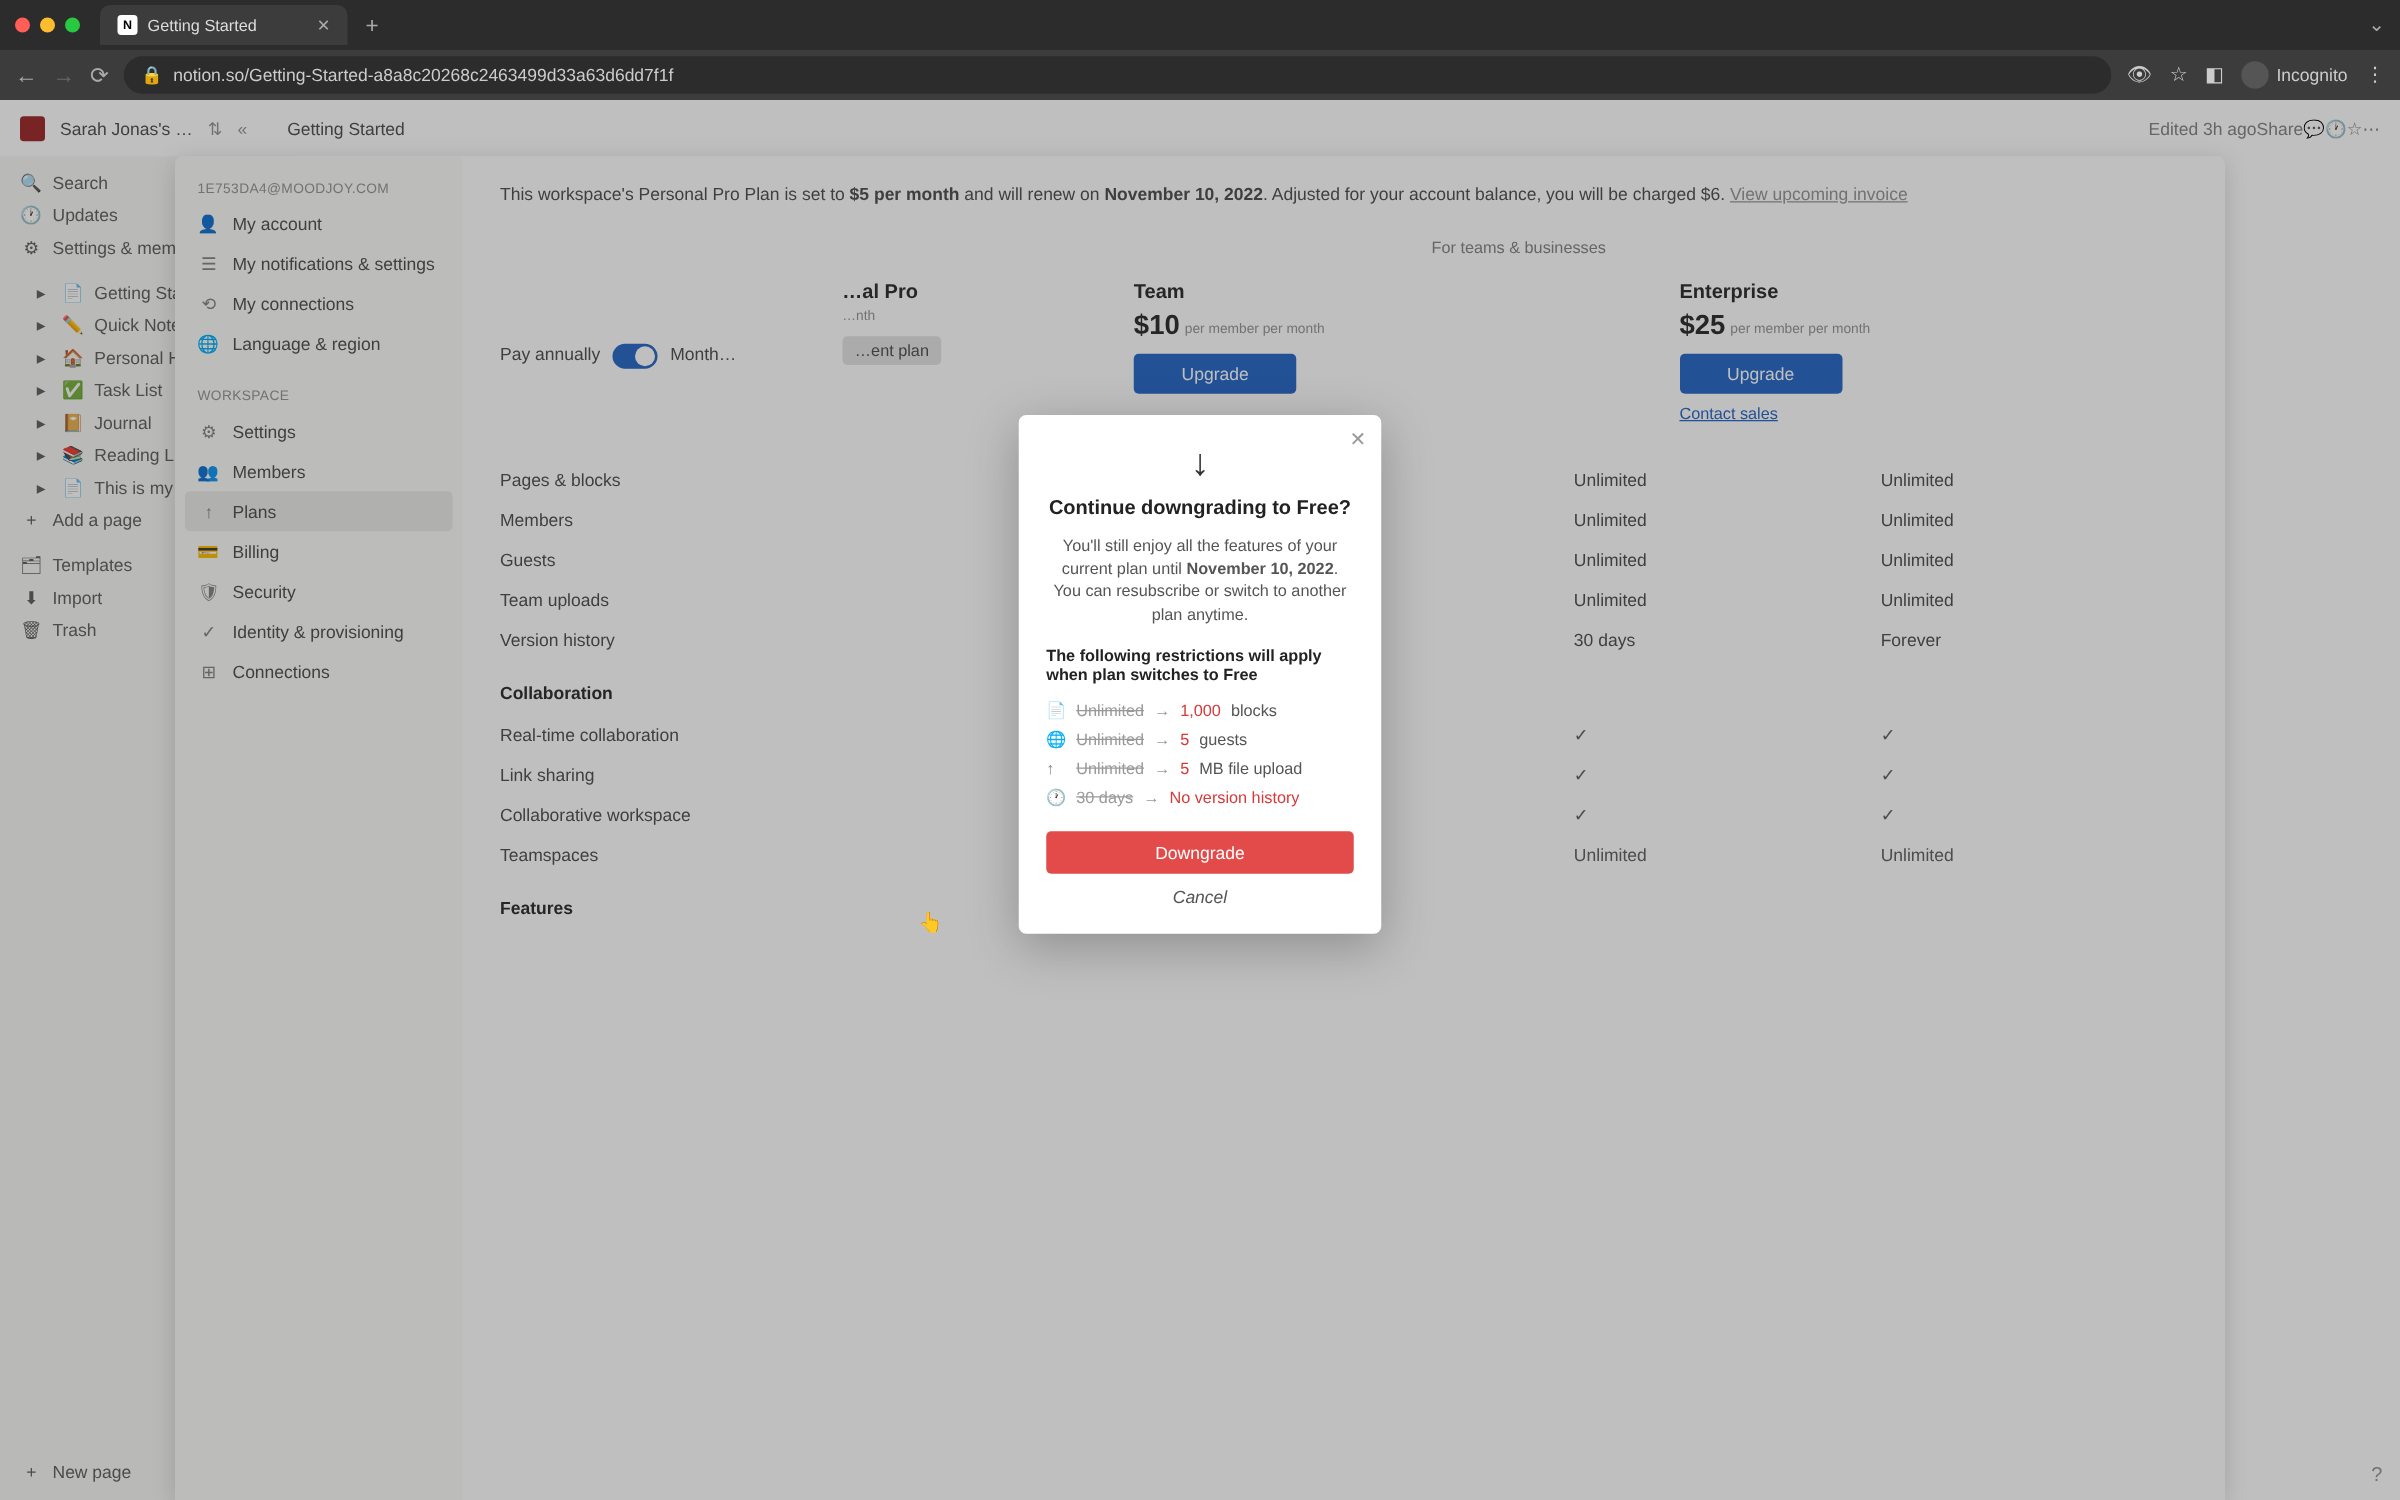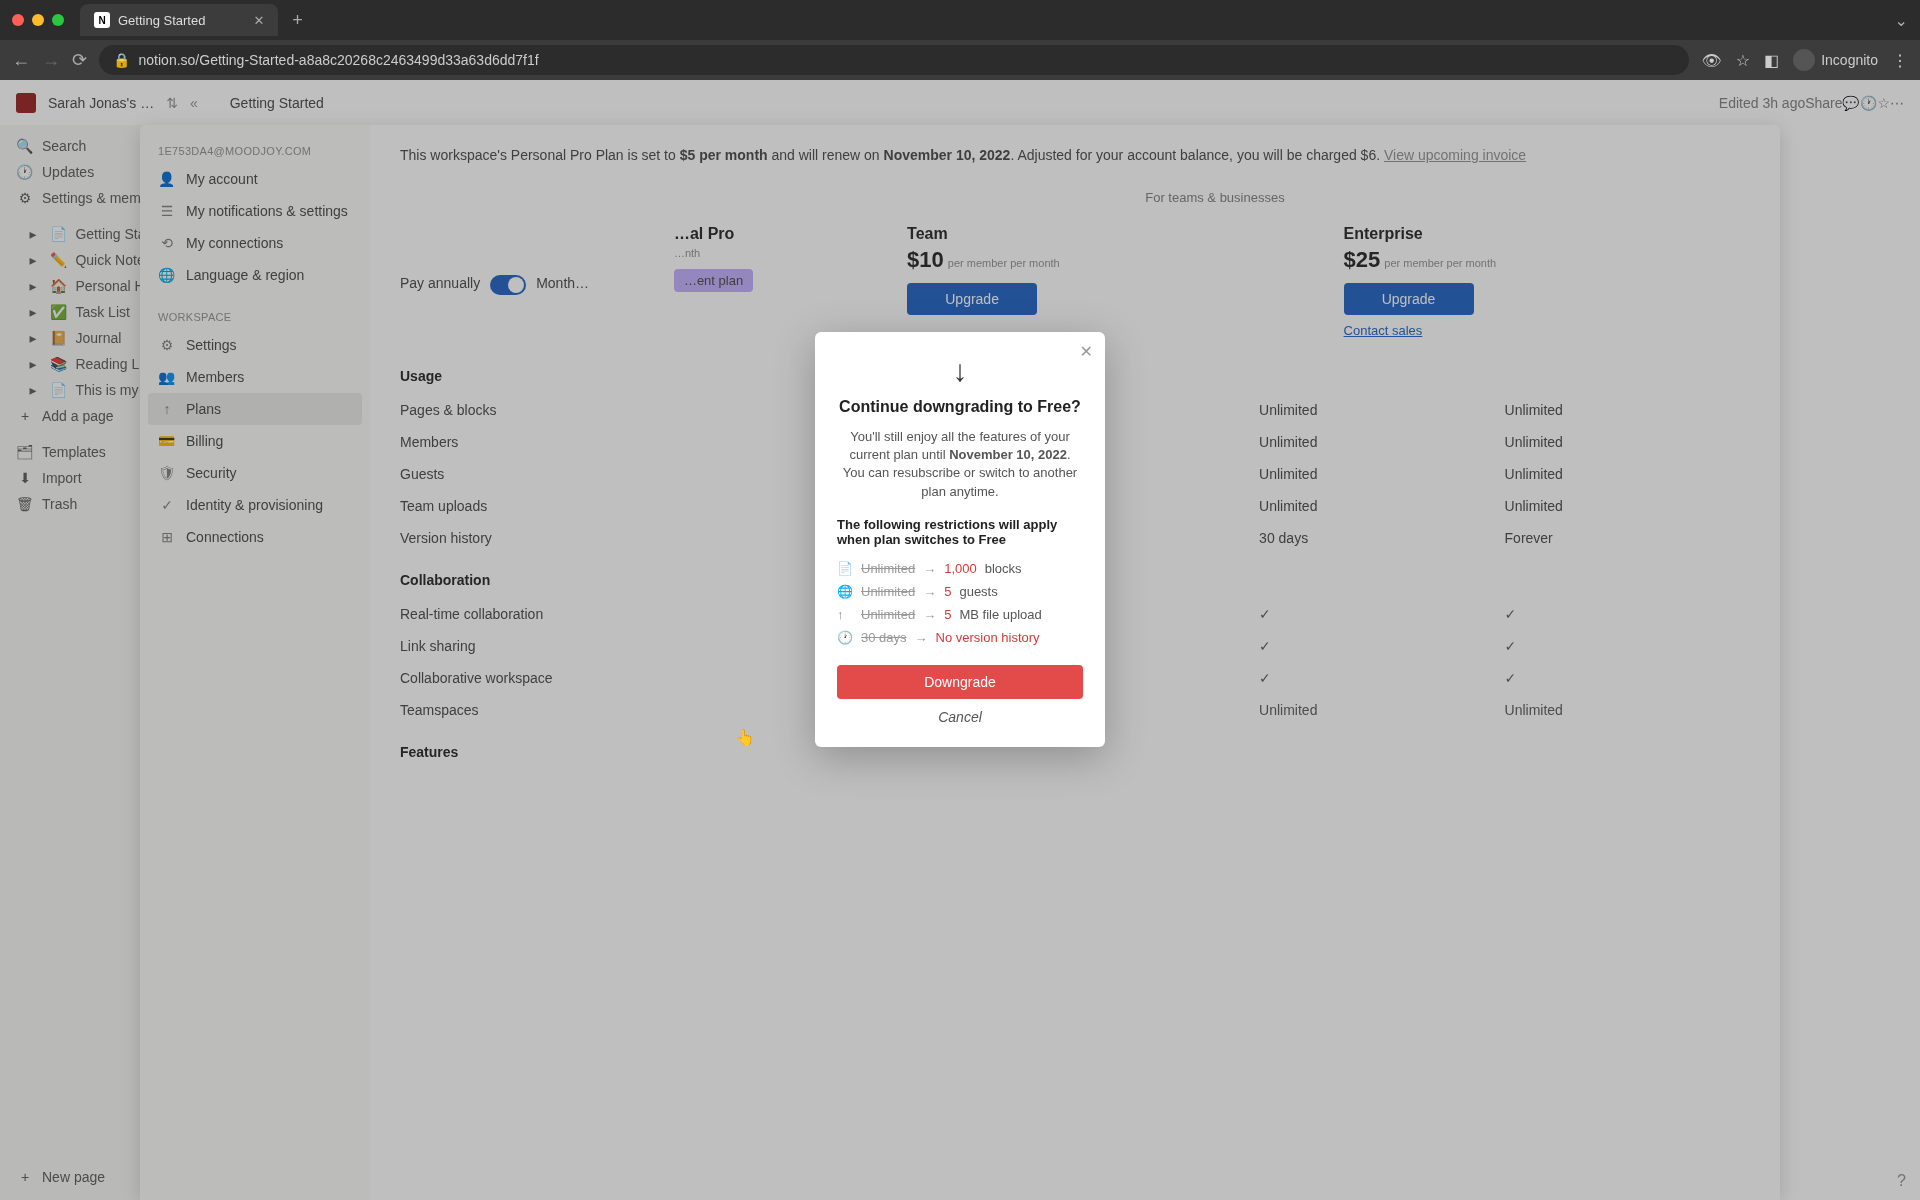--- a/index.html
+++ b/index.html
@@ -55,21 +55,21 @@
 .invoice-link { color: #999; text-decoration: underline; }
 
 .plan-section-hdr { color: #888; font-size: 13px; margin-bottom: 20px; }
 .plans-row { display: flex; gap: 30px; margin-bottom: 30px; }
 .plan-col { flex: 1; }
 .plan-name { font-weight: 600; font-size: 16px; color: #333; margin-bottom: 4px; }
 .plan-price { font-size: 22px; font-weight: 600; color: #333; }
 .plan-price-sub { font-size: 11px; color: #999; line-height: 1.2; display: inline-block; margin-left: 4px; vertical-align: middle; }
 .upgrade-btn { background: #2f6dc9; color: #fff; border: none; border-radius: 4px; padding: 8px 16px; font-size: 14px; margin-top: 10px; width: 130px; text-align: center; }
 .contact-link { color: #2f6dc9; text-decoration: underline; font-size: 13px; display: block; margin-top: 8px; }
-.current-plan { background: #c4b5fd; padding: 4px 10px; border-radius: 4px; font-size: 13px; margin-top: 10px; display: inline-block; }
+.current-plan { background: #e5e5e5; padding: 4px 10px; border-radius: 4px; font-size: 13px; margin-top: 10px; display: inline-block; }
 
 .toggle-row { display: flex; align-items: flex-start; gap: 10px; margin-bottom: 20px; }
 .toggle { width: 36px; height: 20px; background: #2f6dc9; border-radius: 10px; position: relative; }
 .toggle::after { content: ''; position: absolute; width: 16px; height: 16px; background: #fff; border-radius: 50%; top: 2px; right: 2px; }
 
 .usage-table { width: 100%; }
 .ut-section { font-weight: 600; color: #333; margin: 18px 0 10px; }
 .ut-row { display: flex; padding: 8px 0; }
 .ut-label { flex: 1.5; color: #555; }
 .ut-cell { flex: 1; color: #555; }
@@ -310,21 +310,20 @@
         <div class="plan-col">
           <div class="plan-name">Enterprise</div>
           <div><span class="plan-price">$25</span><span class="plan-price-sub">per member
 per month</span></div>
           <button class="upgrade-btn">Upgrade</button>
           <a class="contact-link">Contact sales</a>
         </div>
       </div>
 
       <div class="usage-table">
-        <div class="ut-section">Usage</div>
         <div id="usage-rows">
             <div class="ut-row">
               <div class="ut-label">Pages &amp; blocks</div>
               <div class="ut-cell"></div>
               <div class="ut-cell"></div>
               <div class="ut-cell">Unlimited</div>
               <div class="ut-cell">Unlimited</div>
             </div>
             <div class="ut-row">
               <div class="ut-label">Members</div>

